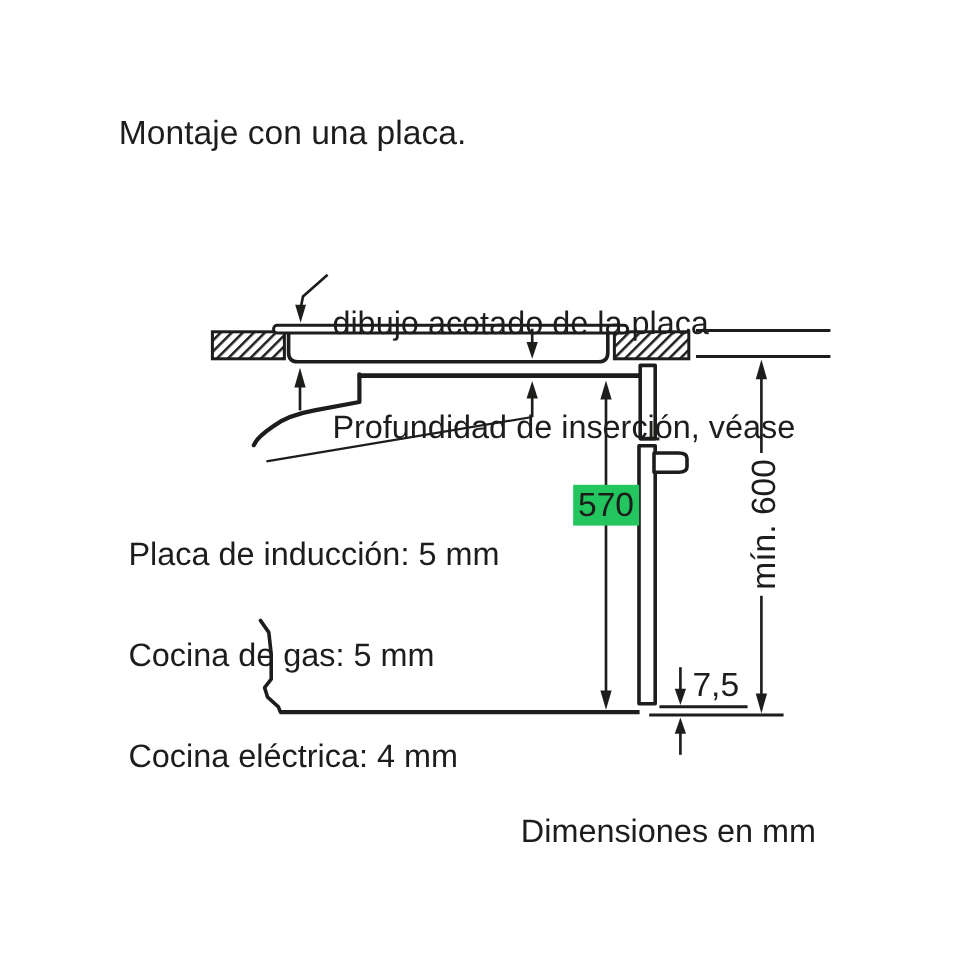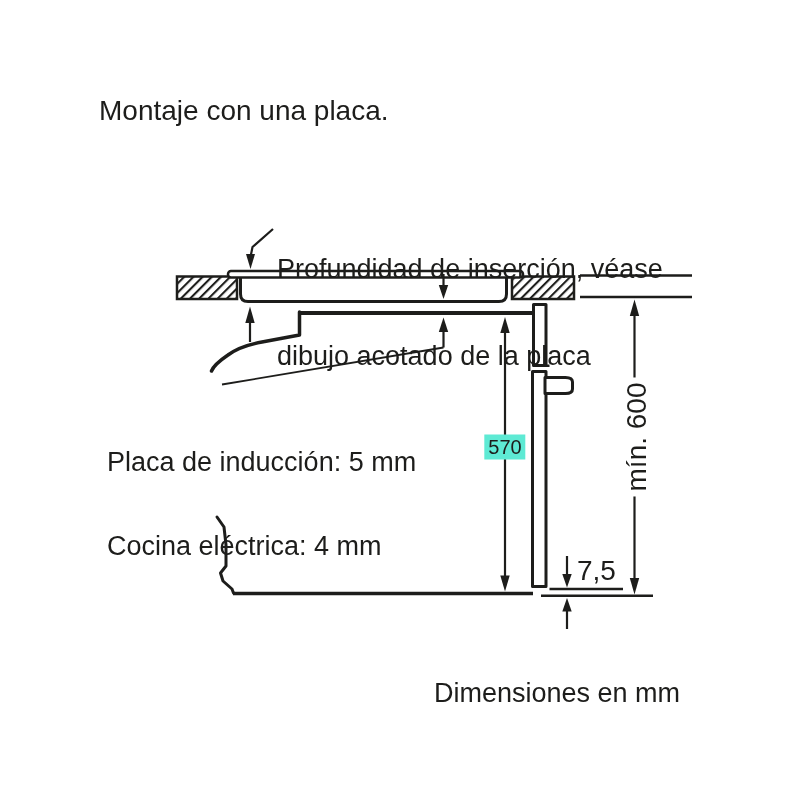--- a/index.html
+++ b/index.html
@@ -5,21 +5,21 @@
   html,body{margin:0;padding:0;background:#fff;}
   .canvas{
     position:relative;width:800px;height:800px;background:#ffffff;overflow:hidden;
     font-family:"Liberation Sans",sans-serif;color:#1d1d1b;
   }
   .canvas svg{position:absolute;left:0;top:0;}
   .txt{position:absolute;white-space:pre;color:#1d1d1b;}
   .title{left:99px;top:95px;font-size:28px;}
   .insertion-note{left:277px;top:197px;font-size:27px;line-height:29px;}
   .distance-note{left:107px;top:392px;font-size:27px;line-height:28px;}
-  .dim-570{left:505px;top:447px;transform:translate(-50%,-50%);font-size:20px;background:#5eead4;padding:1px 4px;}
+  .dim-570{left:505px;top:421px;transform:translate(-50%,-50%);font-size:28px;background:#22c55e;padding:1px 4px;}
   .dim-75{left:577px;top:555px;font-size:28px;}
   .dim-600{left:637px;top:437px;transform:translate(-50%,-50%) rotate(-90deg);font-size:28px;background:#fff;padding:1px 5px;}
   .footer{left:434px;top:678px;font-size:27px;}
 </style>
 </head>
 <body>
 
 <div class="canvas">
 
   <svg width="800" height="800" viewBox="0 0 800 800">
@@ -86,26 +86,27 @@
       <line x1="567" y1="556" x2="567" y2="576" stroke-width="2.2"></line>
       <polygon points="567,587.5 562.3,574 571.7,574" stroke="none"></polygon>
       <polygon points="567,598 562.3,611.5 571.7,611.5" stroke="none"></polygon>
       <line x1="567" y1="610" x2="567" y2="629" stroke-width="2.2"></line>
     </g>
   </svg>
 
   <div class="txt title">Montaje con una placa.</div>
 
   <div class="txt insertion-note">
+    <div>dibujo acotado de la placa</div>
     <div>Profundidad de inserción, véase</div>
-    <div>dibujo acotado de la placa</div>
   </div>
 
   <div class="txt distance-note">
     <div>Placa de inducción: 5 mm</div>
+    <div>Cocina de gas: 5 mm</div>
     <div>Cocina eléctrica: 4 mm</div>
   </div>
 
   <div class="txt dim-570">570</div>
   <div class="txt dim-600">mín. 600</div>
   <div class="txt dim-75">7,5</div>
 
   <div class="txt footer">Dimensiones en mm</div>
 </div>
 

